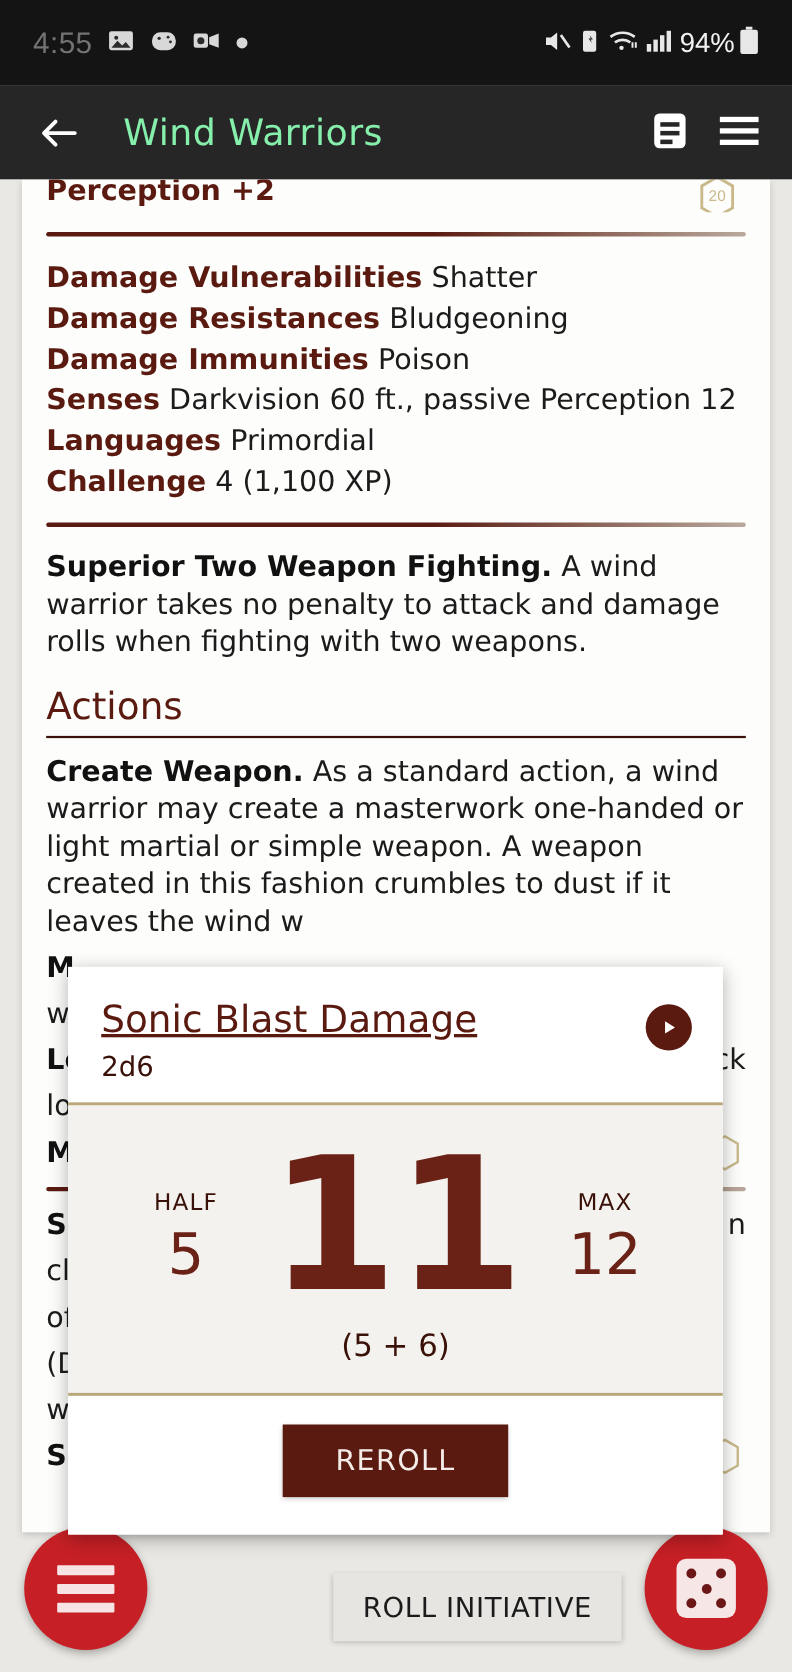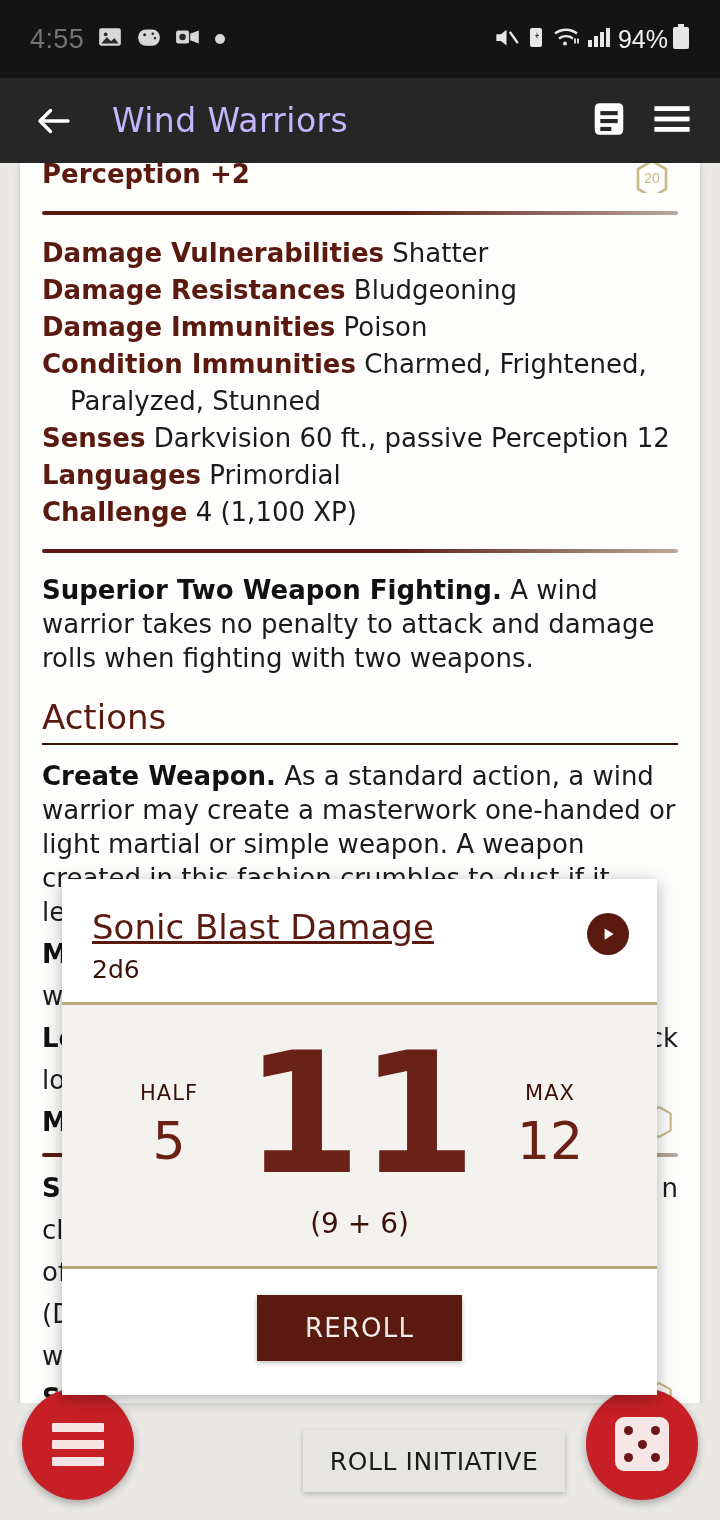--- a/index.html
+++ b/index.html
@@ -64,21 +64,21 @@
     display: flex;
     align-items: center;
     z-index: 38;
   }
   .back-btn {
     width: 84px; height: 84px;
     display: flex; align-items: center; justify-content: center;
     margin-left: 12px;
   }
   .appbar-title {
-    color: #c4b5fd;
+    color: #86efac;
     font-size: 33px;
     font-family: "DejaVu Sans", sans-serif;
     letter-spacing: 0.4px;
     margin-left: 16px;
     flex: 1;
     white-space: nowrap;
   }
   .appbar-actions {
     display: flex;
     align-items: center;
@@ -422,25 +422,20 @@
         <b class="lbl">Damage Vulnerabilities</b>
         <span>Shatter</span>
       </p>
       <p class="sb-line">
         <b class="lbl">Damage Resistances</b>
         <span>Bludgeoning</span>
       </p>
       <p class="sb-line">
         <b class="lbl">Damage Immunities</b>
         <span>Poison</span>
-      </p>
-      <p class="sb-line">
-        <b class="lbl">Condition Immunities</b>
-        <span>Charmed, Frightened,</span>
-        <span class="indent">Paralyzed, Stunned</span>
       </p>
       <p class="sb-line">
         <b class="lbl">Senses</b>
         <span>Darkvision 60 ft., passive Perception 12</span>
       </p>
       <p class="sb-line">
         <b class="lbl">Languages</b>
         <span>Primordial</span>
       </p>
       <p class="sb-line">
@@ -552,21 +547,21 @@
         <div class="side">
           <span class="cap">HALF</span>
           <span class="val">5</span>
         </div>
         <div class="total">11</div>
         <div class="side">
           <span class="cap">MAX</span>
           <span class="val">12</span>
         </div>
       </div>
-      <div class="breakdown">(9 + 6)</div>
+      <div class="breakdown">(5 + 6)</div>
     </div>
 
     <div class="gold-rule"></div>
 
     <div class="dlg-foot">
       <button class="reroll-btn">REROLL</button>
     </div>
   </div>
 
 </div>

